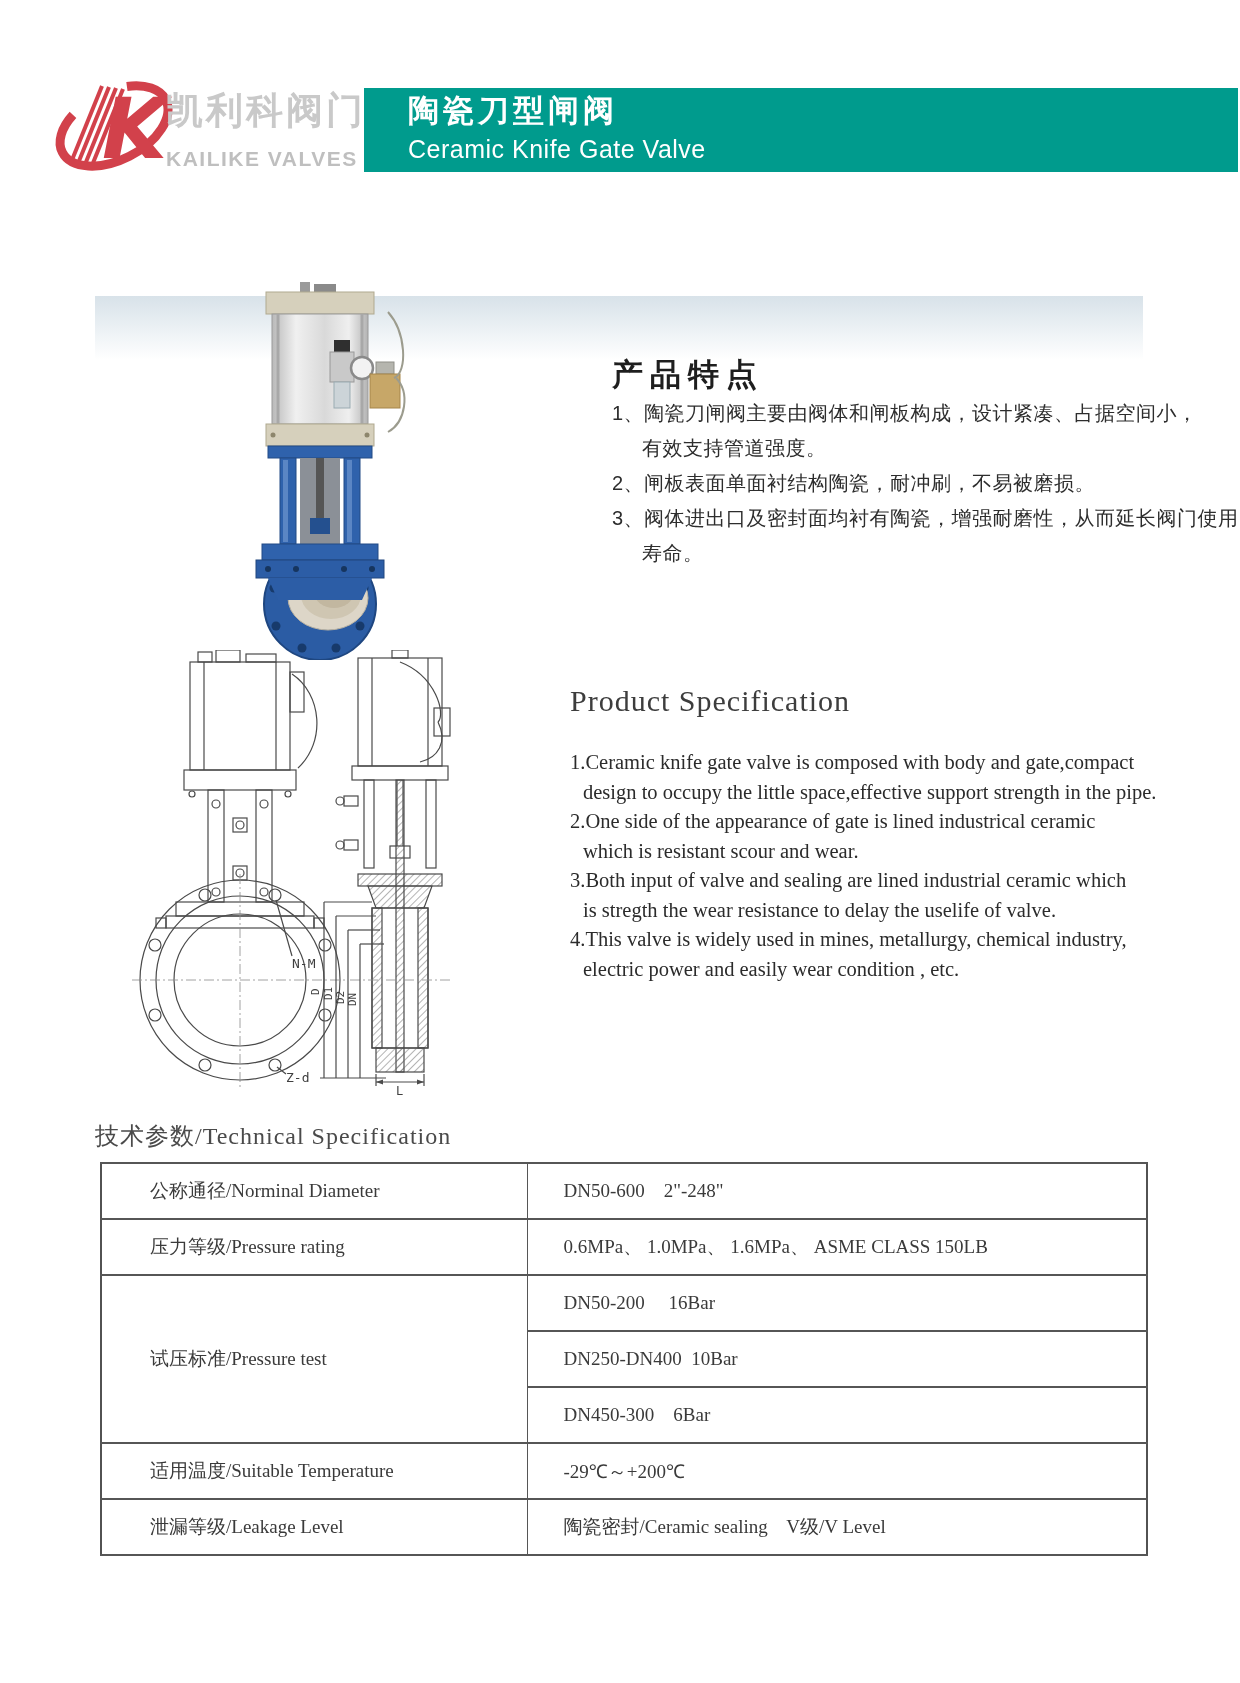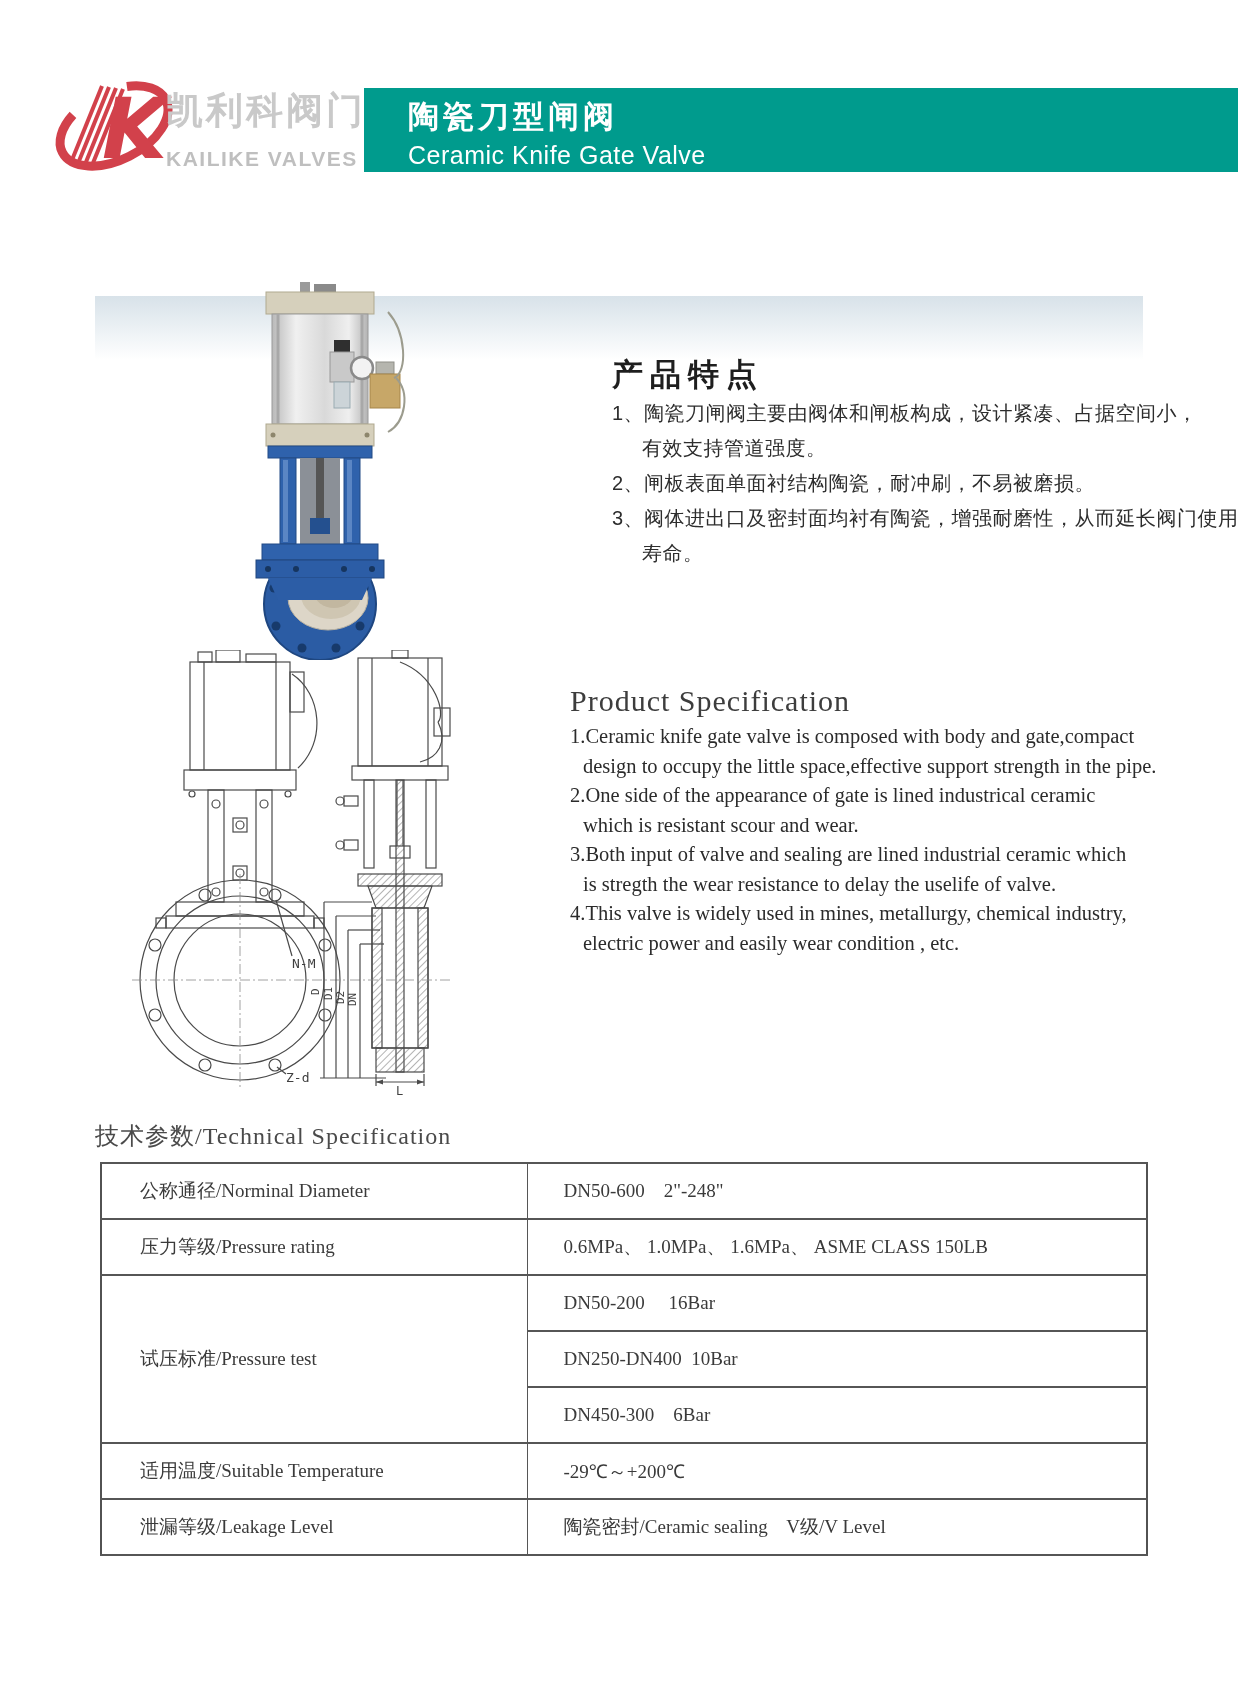--- a/index.html
+++ b/index.html
@@ -6,54 +6,54 @@
   .page{position:relative;width:1240px;height:1683px;background:#ffffff;overflow:hidden;
         font-family:"Liberation Sans",sans-serif;}
 
   
   .logo{position:absolute;left:46px;top:70px;width:312px;height:106px;}
   .logo-mark{position:absolute;left:0;top:0;width:150px;height:106px;}
   .logo-text{position:absolute;left:120px;top:16px;width:200px;}
   .logo-cn{font-size:37px;font-weight:bold;color:#c9c9c9;letter-spacing:3px;white-space:nowrap;}
   .logo-en{font-size:21px;font-weight:bold;color:#bfbfbf;letter-spacing:1.5px;margin-top:11px;white-space:nowrap;}
   .banner{position:absolute;left:364px;top:88px;width:874px;height:84px;background:#009b8d;
-          color:#ffffff;box-sizing:border-box;padding:8px 0 0 44px;}
+          color:#ffffff;box-sizing:border-box;padding:2px 0 0 44px;}
   .banner-cn{font-size:31px;font-weight:bold;letter-spacing:4px;}
   .banner-en{font-size:25px;margin-top:3px;letter-spacing:.5px;}
 
   
   .photo-band{position:absolute;left:95px;top:296px;width:1048px;height:64px;
               background:linear-gradient(180deg,#d8e2e9 0%,#e9eff3 45%,rgba(255,255,255,0) 100%);}
   .valve-photo{position:absolute;left:238px;top:282px;width:170px;height:378px;}
 
   
   .features{position:absolute;left:612px;top:354px;width:566px;}
   .features-heading{font-size:31px;font-weight:bold;color:#1e1e1e;letter-spacing:7px;}
   .feature-line{font-size:20px;color:#2d2d2d;line-height:35px;letter-spacing:.5px;white-space:nowrap;}
   .feature-line.cont{padding-left:30px;}
 
   
   .drawings{position:absolute;left:100px;top:650px;width:420px;height:448px;}
 
   
   .spec{position:absolute;left:570px;top:684px;width:620px;font-family:"Liberation Serif",serif;}
-  .spec-heading{font-size:30px;color:#3d3d3d;letter-spacing:1px;margin-bottom:4px;}
+  .spec-heading{font-size:30px;color:#3d3d3d;letter-spacing:1px;margin-bottom:30px;}
   .spec-line{font-size:20.5px;color:#2b2b2b;line-height:29.5px;white-space:nowrap;}
   .spec-line.cont{padding-left:13px;}
 
   
   .tech-heading{position:absolute;left:95px;top:1120px;font-family:"Liberation Serif",serif;
                 font-size:24px;color:#4a4a4a;letter-spacing:1px;}
   .tech-table{position:absolute;left:100px;top:1162px;width:1046px;border-collapse:collapse;
               font-family:"Liberation Serif",serif;font-size:19px;color:#3a3a3a;
               border:2px solid #525252;table-layout:fixed;}
   .tech-table td{border-top:2px solid #565656;border-bottom:2px solid #565656;
                  border-left:1px solid #565656;border-right:1px solid #565656;
                  height:52px;vertical-align:middle;}
-  .tech-table td.label{padding-left:38px;}
+  .tech-table td.label{padding-left:48px;}
   .tech-table td.val{padding-left:36px;white-space:pre;}
 </style>
 </head>
 <body>
 
 <div class="page">
 
   <div class="logo">
     <svg class="logo-mark" viewBox="0 0 150 106" xmlns="http://www.w3.org/2000/svg">
       <ellipse cx="68" cy="56" rx="58" ry="34" transform="rotate(-27 68 56)" fill="none" stroke="#d2414b" stroke-width="9" stroke-dasharray="240 62" stroke-dashoffset="52"></ellipse>

